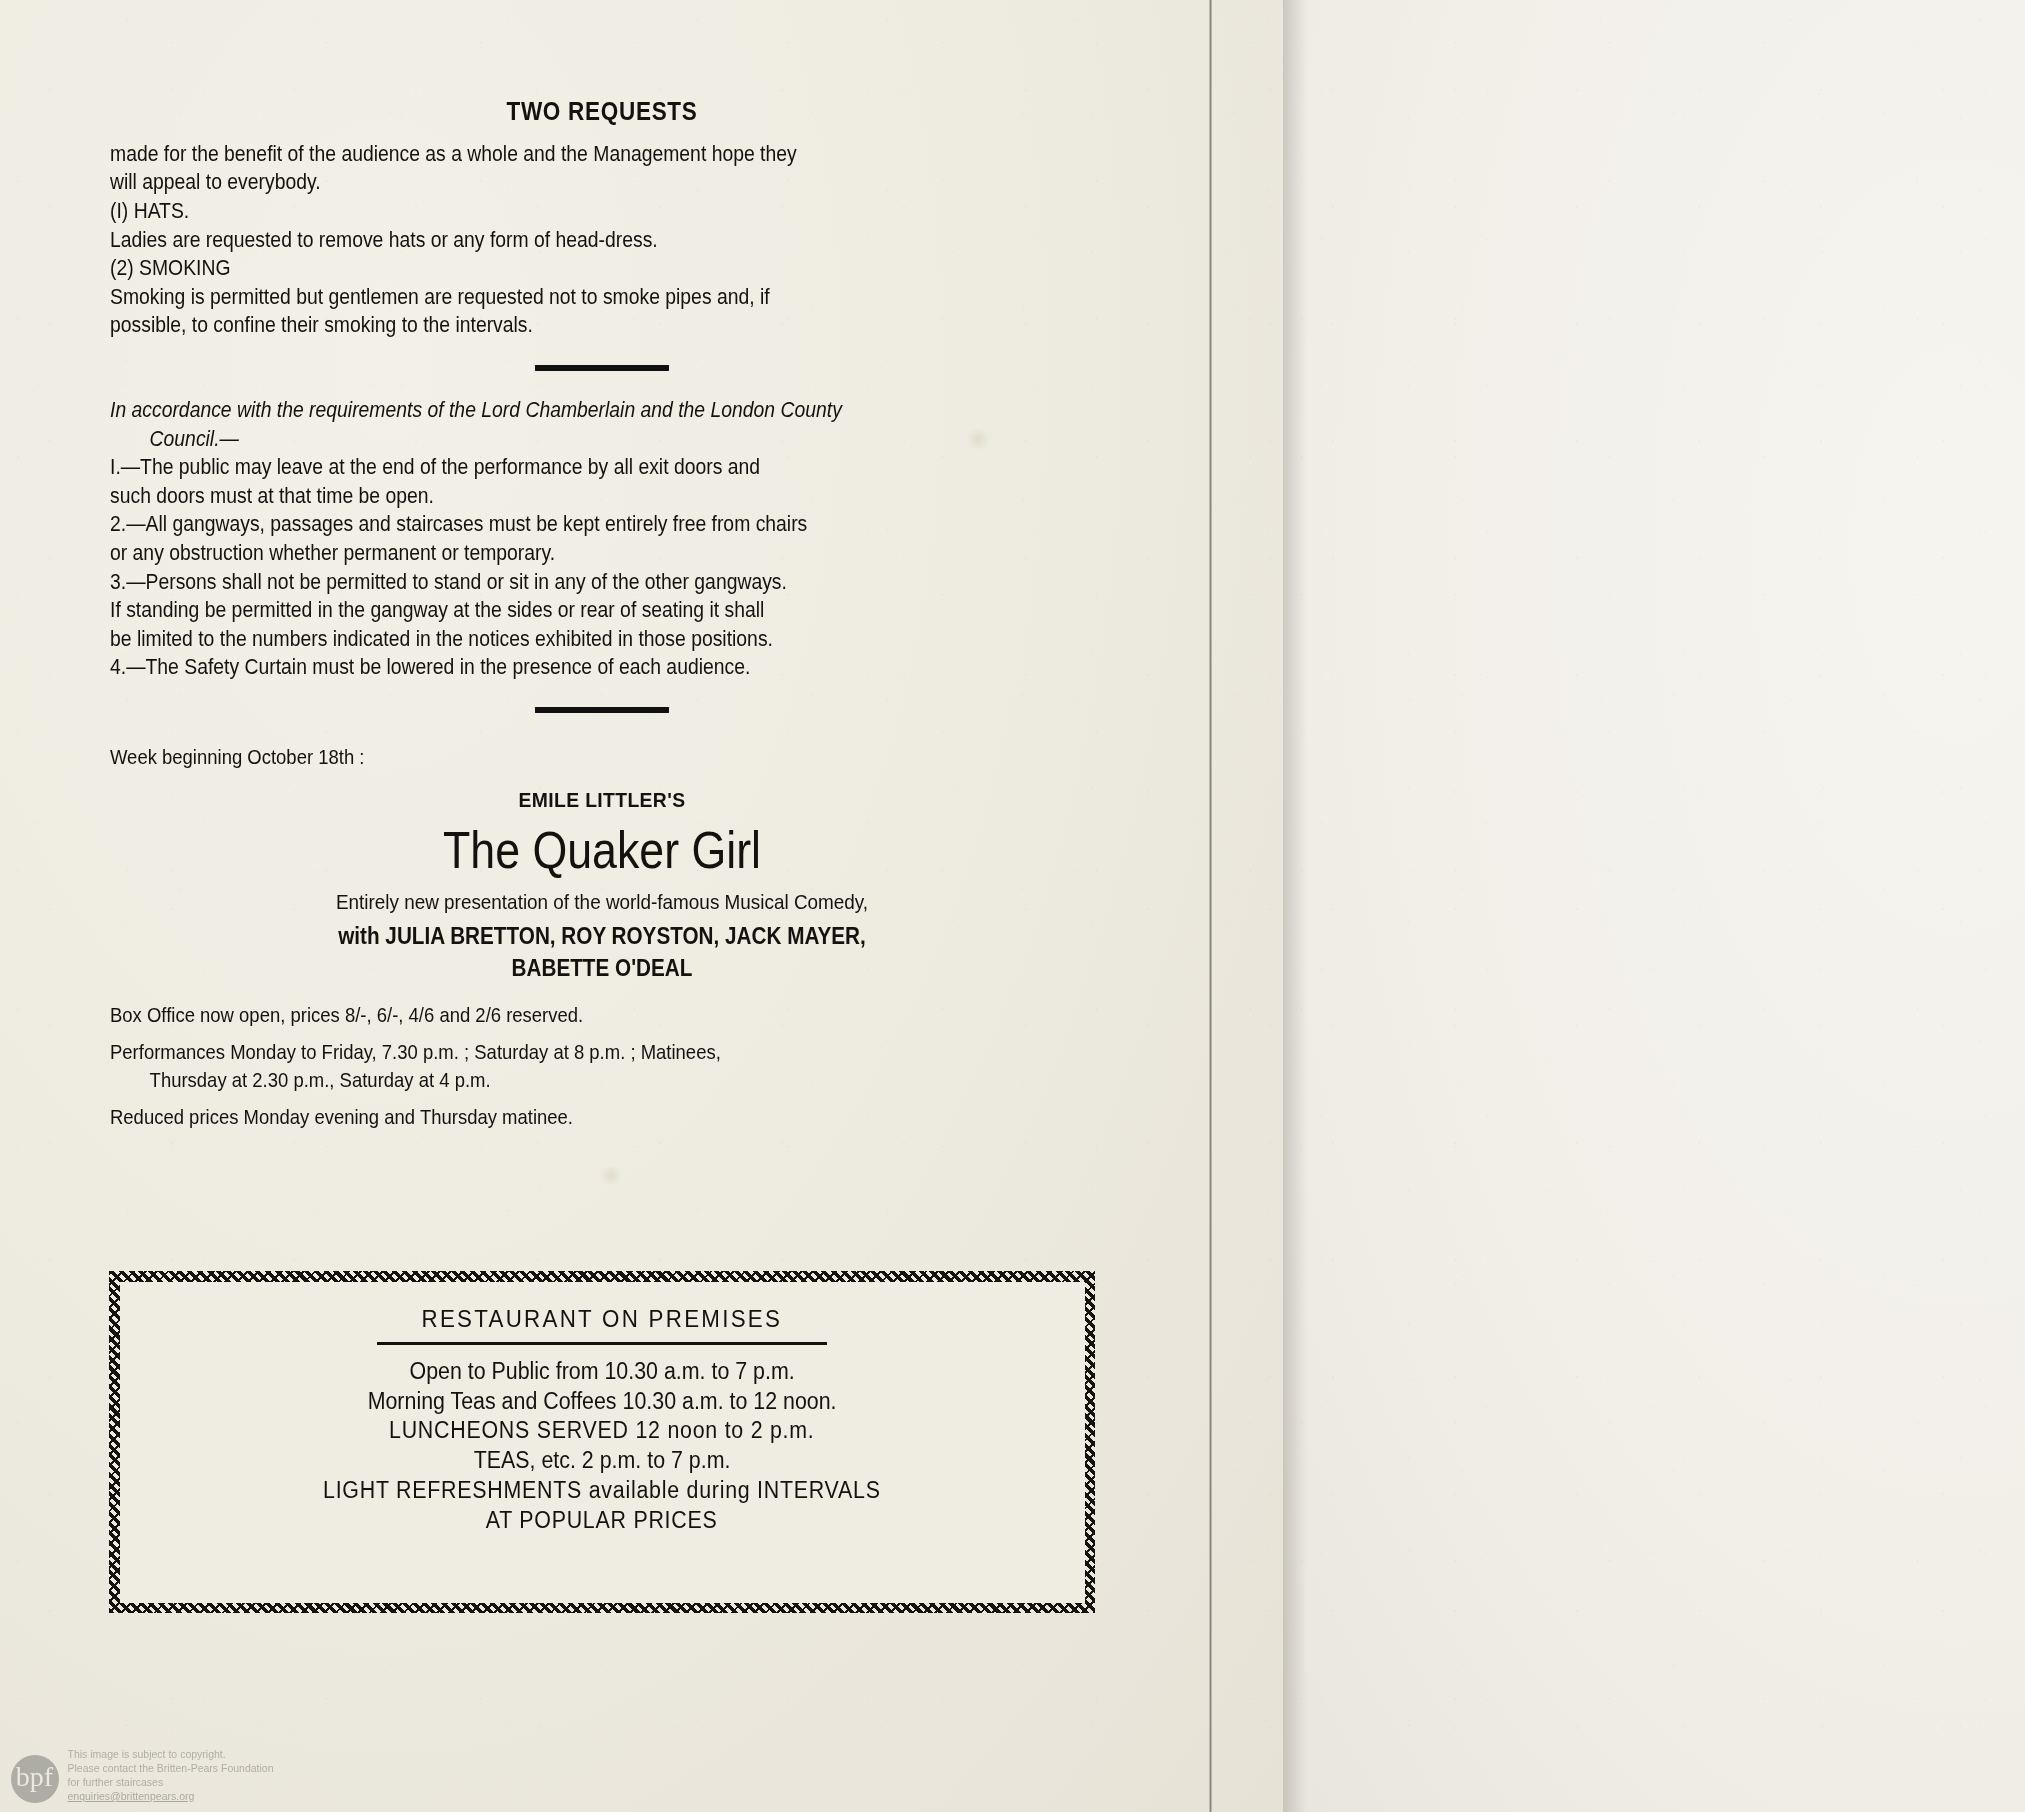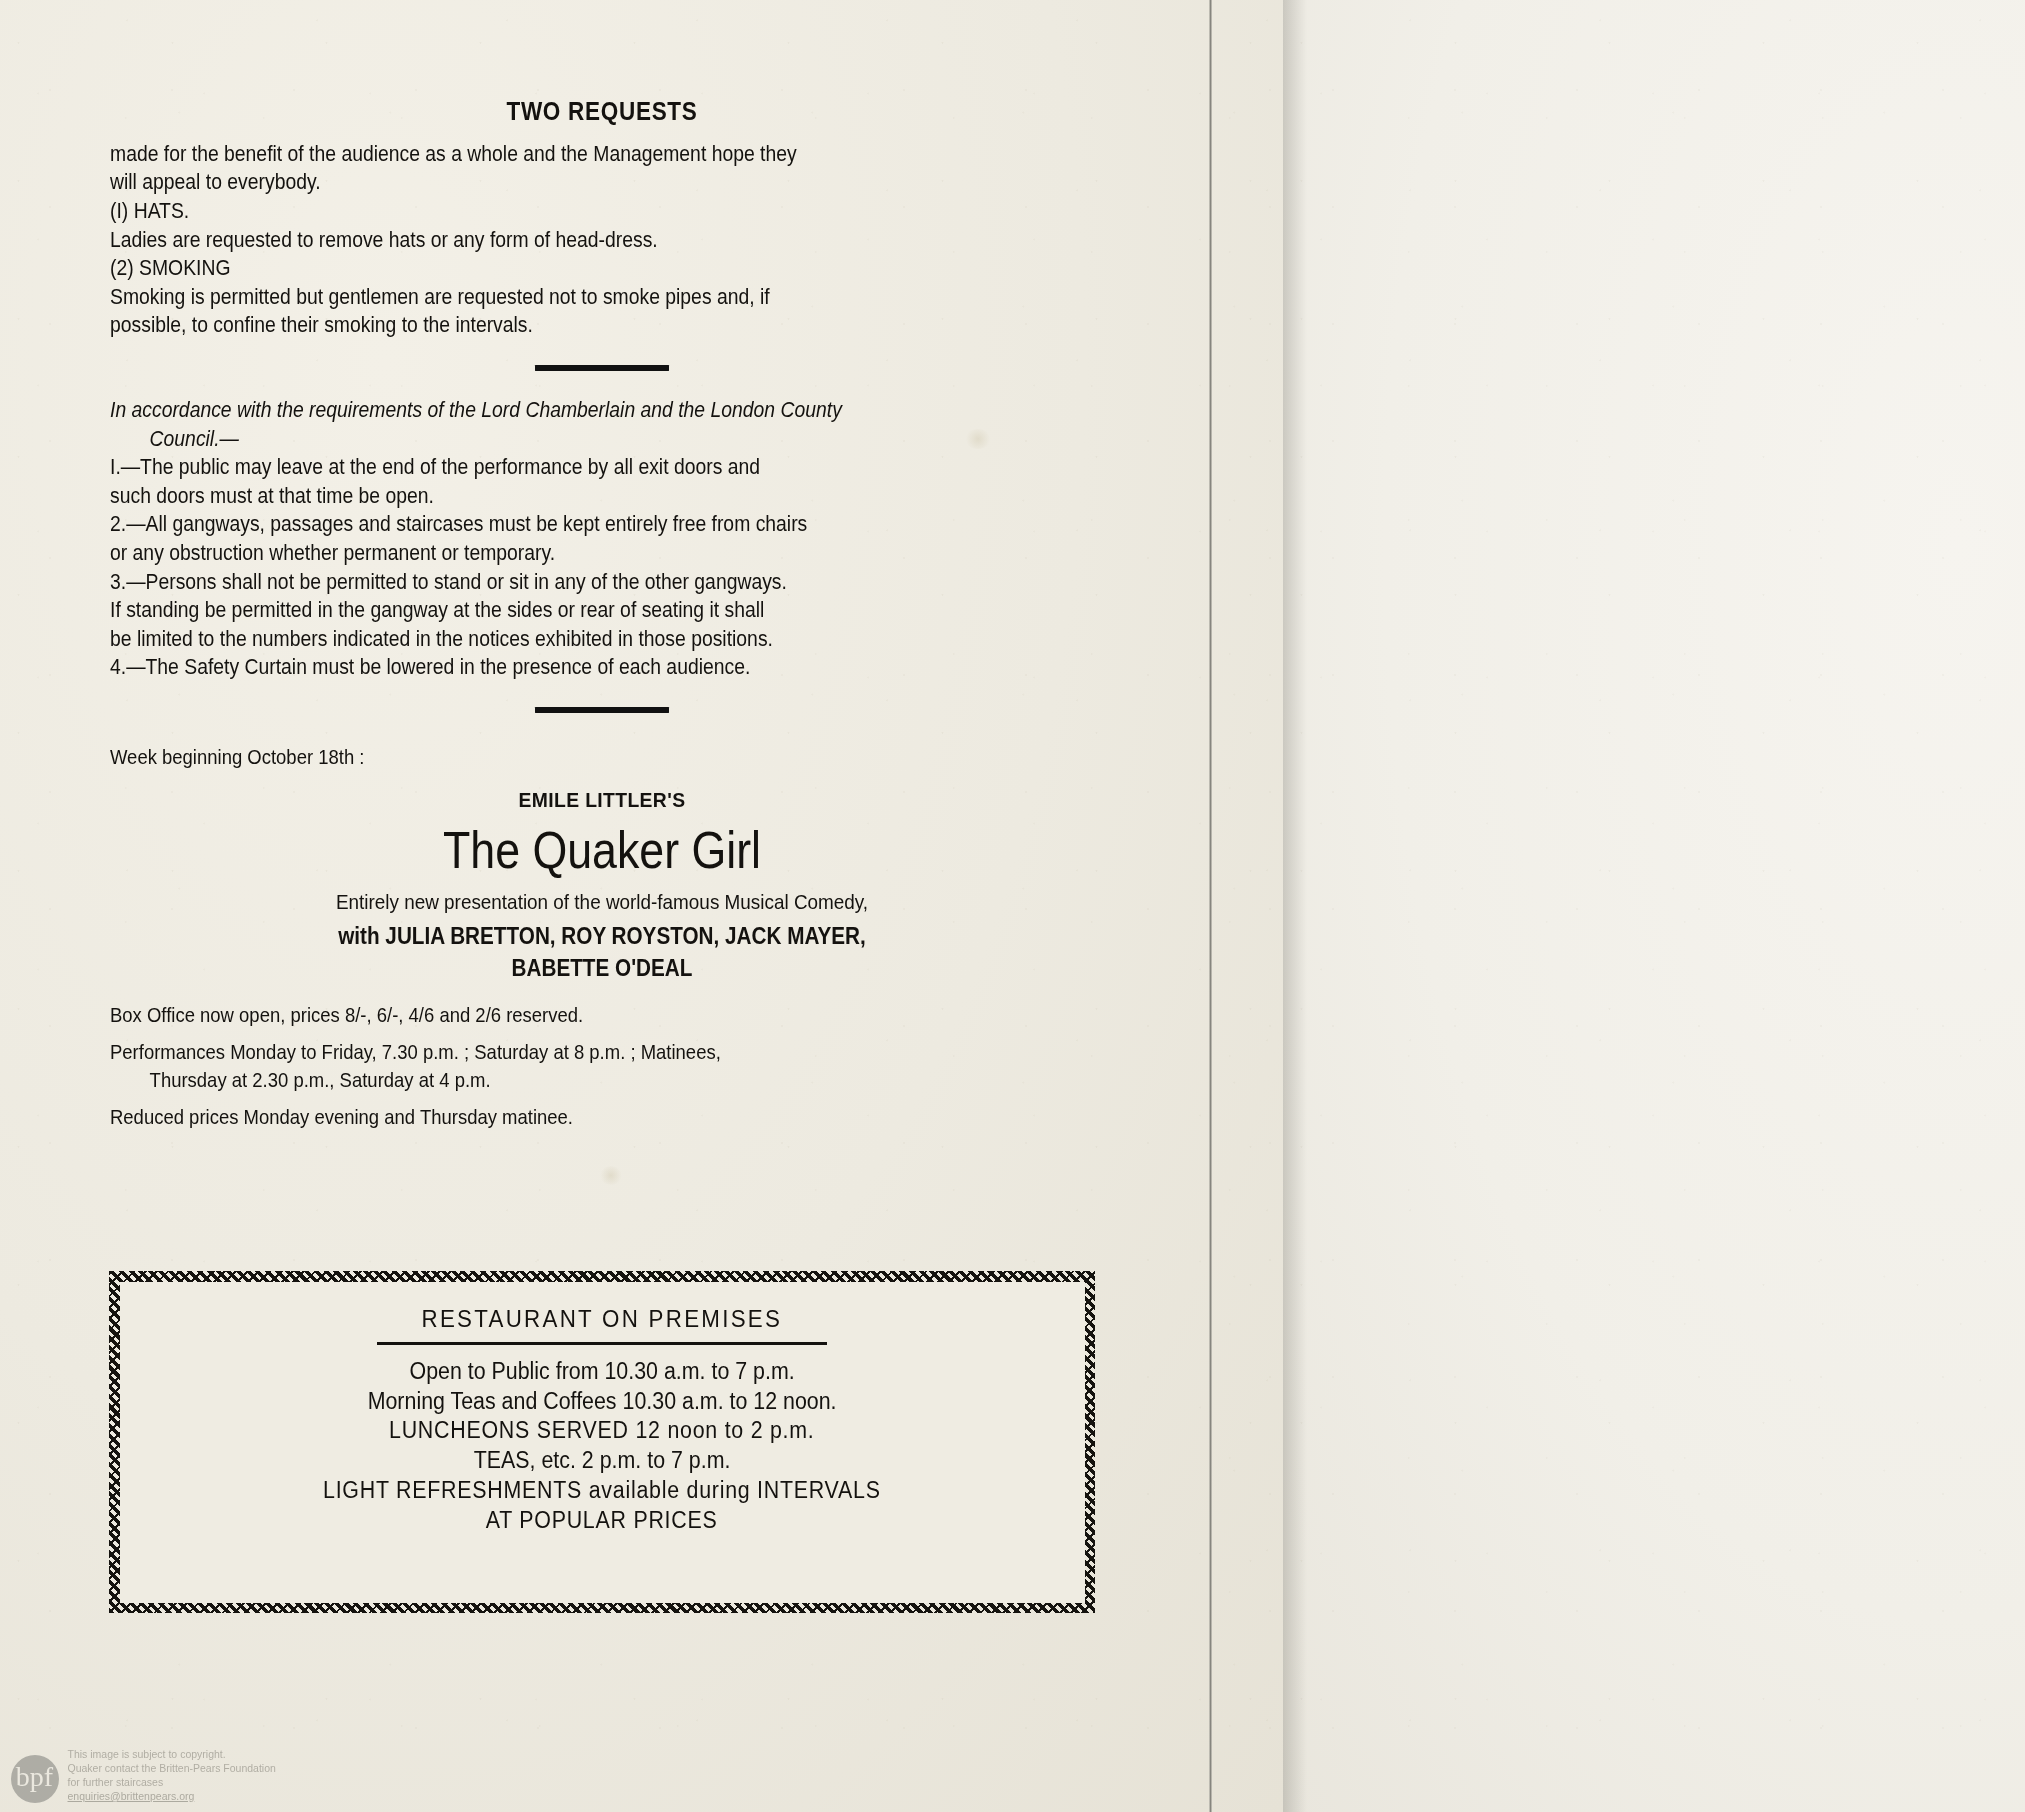--- a/index.html
+++ b/index.html
@@ -211,21 +211,21 @@
         <div class="rest-line">TEAS, etc. 2 p.m. to 7 p.m.</div>
         <div class="rest-line cap">LIGHT REFRESHMENTS available during INTERVALS</div>
         <div class="rest-line cap">AT  POPULAR  PRICES</div>
       </div>
     </div>
 
     <div class="wm">
       <div class="wm-logo">bpf</div>
       <div class="wm-txt">
         <div>This image is subject to copyright.</div>
-        <div>Quaker contact the Britten-Pears Foundation</div>
+        <div>Please contact the Britten-Pears Foundation</div>
         <div>for further staircases</div>
         <div class="mail">enquiries@brittenpears.org</div>
       </div>
     </div>
   </div>
 
   <div class="gutter"></div>
 
   <div class="page page-right">
     <div class="edge-shadow"></div>

